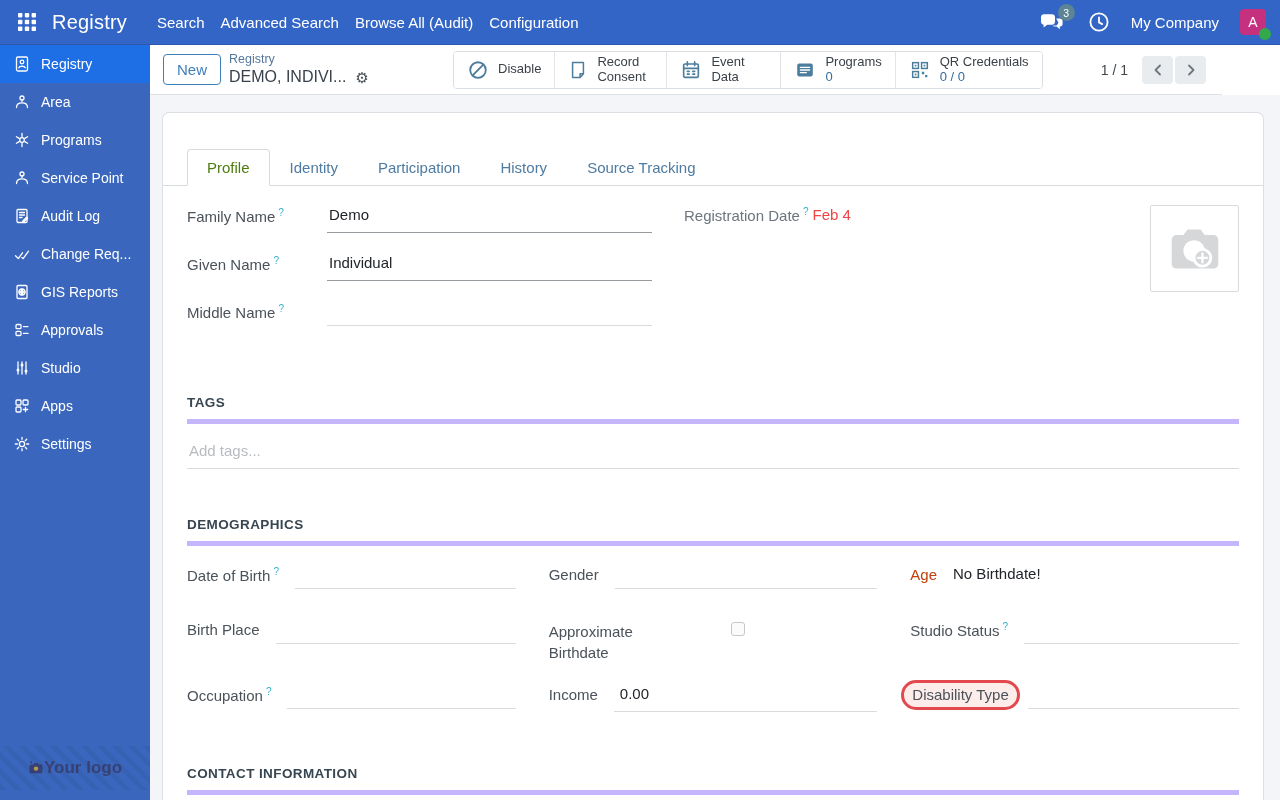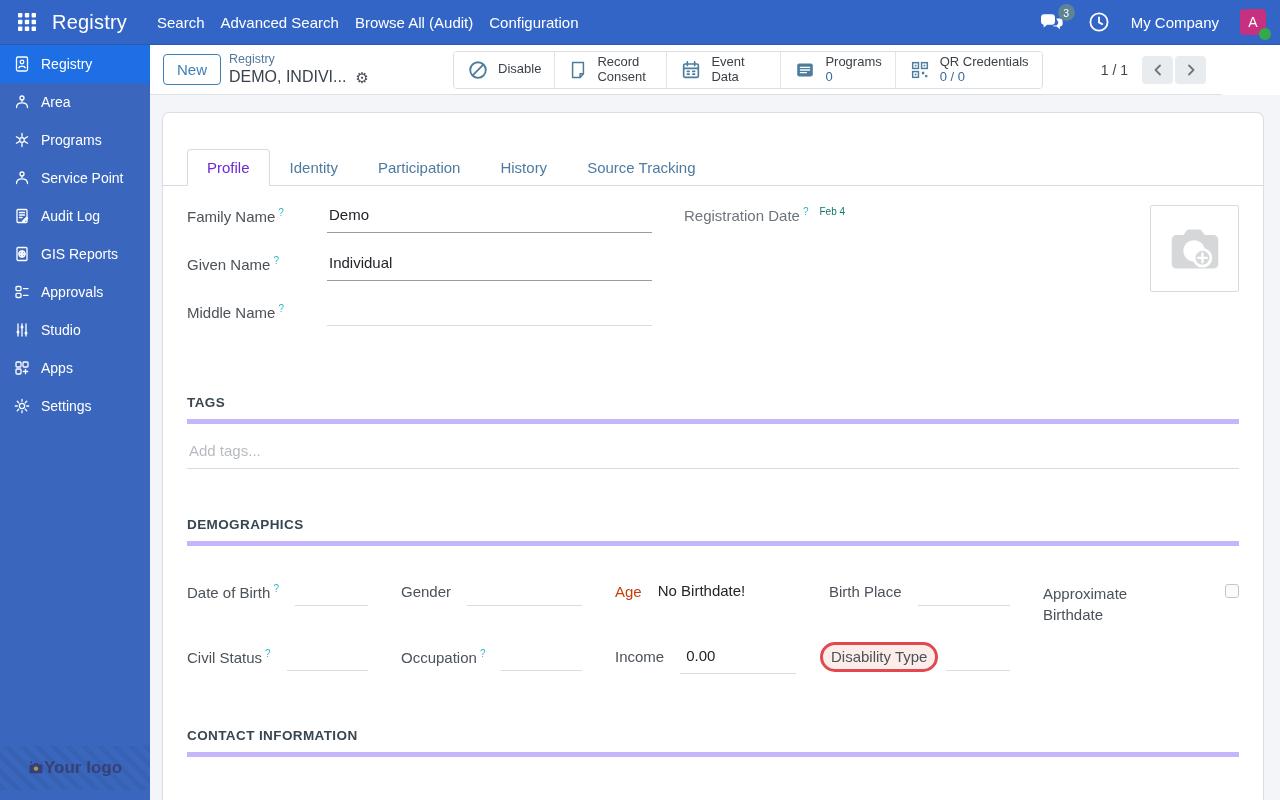--- a/index.html
+++ b/index.html
@@ -70,52 +70,52 @@
   .main { position:absolute; left:150px; top:95px; width:1130px; height:705px;
     background:#f4f5f8; padding:17px 16px 0 12px; }
   .sheet { position:relative; width:1102px; height:688px; background:#fff;
     border:1px solid #dbdee2; border-bottom:none; border-radius:7px 7px 0 0;
     padding:0 24px; overflow:hidden; }
 
   .tabs { display:flex; margin:36px -24px 0 -24px; padding:0 24px;
     border-bottom:1px solid #d8dbde; }
   .tab { padding:9px 19px; font-size:15px; color:#4e7ba1; cursor:pointer;
     border:1px solid transparent; margin-bottom:-1px; }
-  .tab.active { color:#6d28d9; background:#fff; border-color:#d8dbde;
+  .tab.active { color:#4d7c0f; background:#fff; border-color:#d8dbde;
     border-bottom-color:#fff; border-radius:4px 4px 0 0; }
 
   .help-sup { font-size:10px; color:#35b2ce; vertical-align:super; margin-left:3px; }
   .f-label { font-size:15px; color:#4b5259; white-space:nowrap; }
   .f-input { flex:1; border-bottom:1px solid #d9dbde; font-size:15px; color:#212529;
     padding:0 0 9px 2px; min-height:24px; background:transparent; }
   .f-input.filled { border-bottom-color:#979ca1; }
   input.f-input { border:none; border-bottom:1px solid #d9dbde; outline:none;
     font-family:inherit; border-radius:0; }
   input.f-input::placeholder { color:#b8bcc0; }
 
   .form-top { display:flex; margin-top:20px; }
   .name-col { width:465px; }
   .name-row { display:flex; align-items:flex-start; margin-bottom:21px; }
   .name-row .f-label { width:140px; flex:none; padding-top:1px; }
   .regdate-col { margin-left:32px; }
   .regdate-row { display:flex; align-items:flex-start; }
   .regdate-row .f-label { color:#6c757d; }
-  .regdate-value { font-size:10px; color:#0f766e; margin-left:11px; }
+  .regdate-value { font-size:15px; color:#ef4444; margin-left:4px; }
 
   .photo-box { position:absolute; right:24px; top:92px; width:89px; height:87px;
     border:1px solid #d8dadd; border-radius:2px; background:#fff;
     display:flex; align-items:center; justify-content:center; cursor:pointer; }
 
   .section-heading { margin-top:48px; font-size:13.5px; font-weight:bold; color:#374650;
     letter-spacing:.4px; padding-bottom:9px; border-bottom:5px solid #c4b5fd; }
   .tags-input-row { margin-top:18px; display:flex; }
   .tags-input-row input { width:100%; }
 
-  .demo-grid { display:grid; grid-template-columns:1fr 1fr 1fr 1fr 1fr; column-gap:33px;
-    row-gap:22px; margin-top:36px; }
+  .demo-grid { display:grid; grid-template-columns:1fr 1fr 1fr; column-gap:33px;
+    row-gap:22px; margin-top:19px; }
   .cell { display:flex; align-items:flex-start; min-height:33px; }
   .cell .f-label { margin-right:16px; padding-top:1px; }
   .cell .f-label.gray { color:#c2410c; }
   .cell-value { font-size:15px; color:#212529; margin-left:0; }
   .approx-label { width:100px; flex:none; line-height:1.4; }
   .checkbox { margin-left:66px; margin-top:2px; width:14px; height:14px;
     appearance:none; -webkit-appearance:none; border:1px solid #c3c8cc; border-radius:3px;
     background:#fbfbfc; cursor:pointer; }
   .highlight-pill { border:3px solid #e2484e; background:#fcecea; border-radius:15px;
     padding:3px 8px; margin:-5px 8px 0 -9px; display:inline-block; }
@@ -204,20 +204,27 @@
   <div class="side-item">
     <svg width="18" height="18" viewBox="0 0 18 18" fill="none" stroke="#fff" stroke-width="1.3" stroke-linecap="round" stroke-linejoin="round">
       <rect x="4" y="2.5" width="10" height="13" rx="1"></rect>
         <path d="M6.5 5.5h5M6.5 8h5M6.5 10.5h2.5"></path>
         <path d="M10 13.8l3.6-3.6 1 1-3.6 3.6-1.5.5z"></path>
     </svg>
     <span>Audit Log</span>
   </div>
   <div class="side-item">
     <svg width="18" height="18" viewBox="0 0 18 18" fill="none" stroke="#fff" stroke-width="1.3" stroke-linecap="round" stroke-linejoin="round">
+      <path d="M2.5 10.8l2.8 2.8 4.2-5.8"></path>
+        <path d="M8.8 12.6l1.3 1 5.4-7.4"></path>
+    </svg>
+    <span>Change Req...</span>
+  </div>
+  <div class="side-item">
+    <svg width="18" height="18" viewBox="0 0 18 18" fill="none" stroke="#fff" stroke-width="1.3" stroke-linecap="round" stroke-linejoin="round">
       <rect x="4" y="2.5" width="10" height="13" rx="1"></rect>
         <circle cx="9" cy="9" r="3"></circle>
         <path d="M6 9h6M9 6c1.2 1.8 1.2 4.2 0 6M9 6c-1.2 1.8-1.2 4.2 0 6"></path>
     </svg>
     <span>GIS Reports</span>
   </div>
   <div class="side-item">
     <svg width="18" height="18" viewBox="0 0 18 18" fill="none" stroke="#fff" stroke-width="1.3" stroke-linecap="round" stroke-linejoin="round">
       <rect x="3" y="3.5" width="5" height="4.2" rx="1"></rect>
         <rect x="3" y="10.3" width="5" height="4.2" rx="1"></rect>
@@ -403,21 +410,21 @@
 
       <div class="cell">
         <span class="f-label">Birth Place</span>
         <div class="f-input"></div>
       </div>
       <div class="cell">
         <span class="f-label approx-label" style="white-space:normal">Approximate Birthdate</span>
         <input type="checkbox" class="checkbox" style="">
       </div>
       <div class="cell">
-        <span class="f-label"><span>Civil Status</span><sup class="help-sup">?</sup></span>
+        <span class="f-label"><span>Studio Status</span><sup class="help-sup">?</sup></span>
         <div class="f-input"></div>
       </div>
 
       <div class="cell">
         <span class="f-label"><span>Occupation</span><sup class="help-sup">?</sup></span>
         <div class="f-input"></div>
       </div>
       <div class="cell">
         <span class="f-label">Income</span>
         <div class="f-input" style="padding-left:6px">0.00</div>

